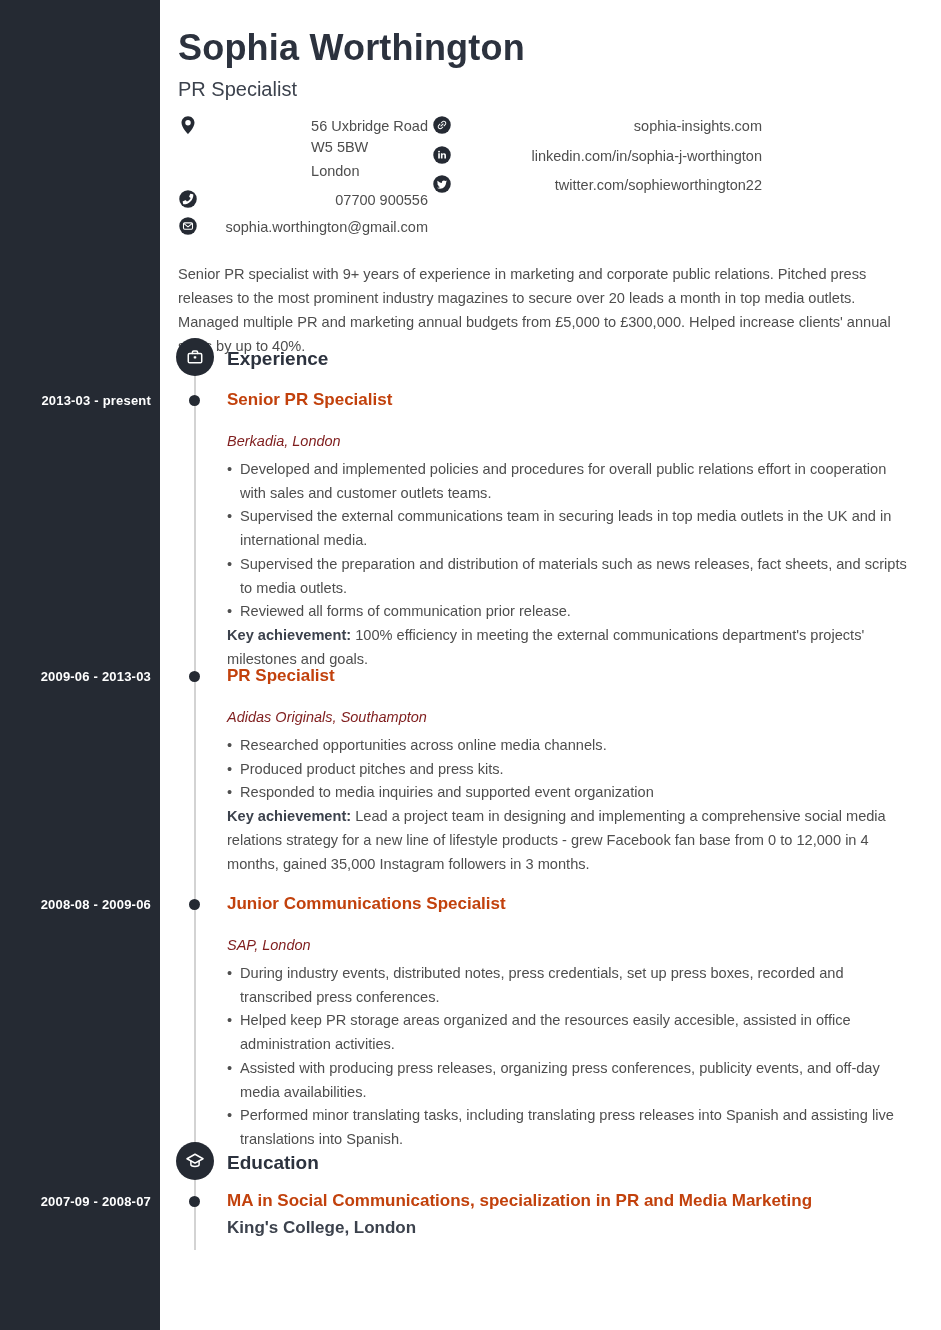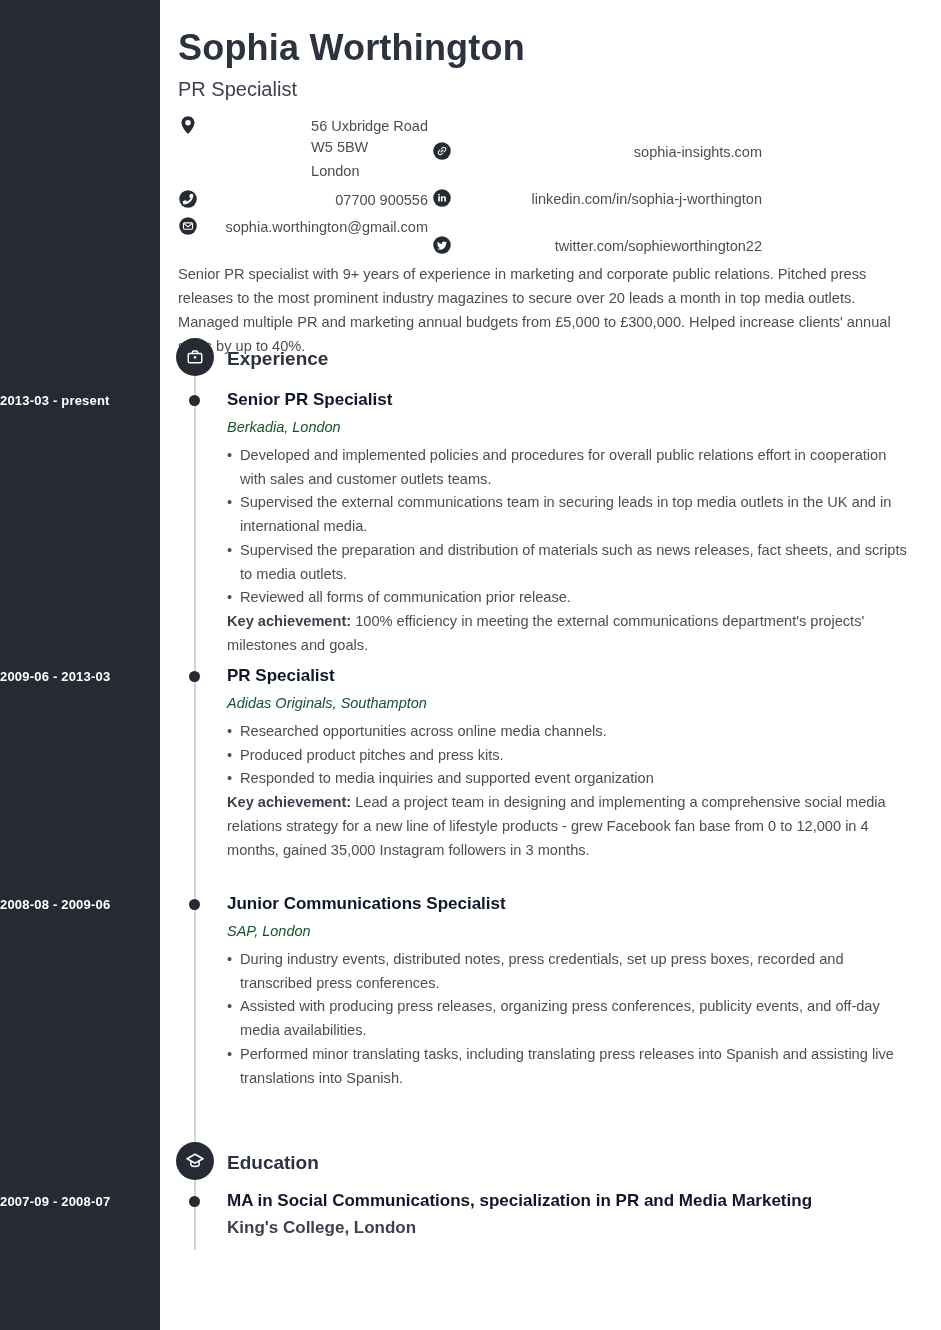--- a/index.html
+++ b/index.html
@@ -21,21 +21,21 @@
     position:absolute; left:178px; top:78px;
     font-size:20px; font-weight:400; color:#3c424d;
   }
   .contact-col { position:absolute; top:115px; }
   .contact-col.left  { left:178px; width:250px; }
   .contact-col.right { left:432px; width:330px; }
   .contact-row { display:flex; align-items:flex-start; margin-bottom:6px;justify-content:space-between; }
   .contact-row .cicon { flex:0 0 20px; width:20px; height:20px; margin-right:8px; }
   .contact-text { font-size:14.5px; line-height:20px; color:#4e4e4e; padding-top:1px; }
   .addr-extra { line-height:23.5px; }
-  .contact-col.right .contact-row { margin-bottom:8.5px;margin-top:26px; }
+  .contact-col.right .contact-row { margin-bottom:8.5px; }
 
   .summary {
     position:absolute; left:178px; top:262px; width:736px;
     font-size:14.6px; line-height:24px; color:#4e4e4e;
   }
 
   .timeline-line {
     position:absolute; left:194px; top:357px; width:2px; height:893px;
     background:#d3d3d3; z-index:1;
   }
@@ -54,30 +54,30 @@
   #edu-heading { top:1152px; }
 
   .entry { position:absolute; left:227px; width:686px; z-index:2; }
   #job-0 { top:390px; }
   #job-1 { top:666px; }
   #job-2 { top:894px; }
   #edu-0 { top:1191px; }
 
   .entry-date {
     position:absolute; left:-227px; top:3px; width:151px;
-    text-align:left; font-size:13px; font-weight:700; color:#ffffff;
+    text-align:right; font-size:13px; font-weight:700; color:#ffffff;
     letter-spacing:.2px; white-space:nowrap;
   }
   .timeline-dot {
     position:absolute; left:-38px; top:5px; width:11px; height:11px;
     border-radius:50%; background:#252a33; z-index:3;
   }
-  .entry-title { font-size:17px; font-weight:700; color:#0f172a; line-height:20px; }
+  .entry-title { font-size:17px; font-weight:700; color:#c2410c; line-height:20px; }
   .entry-company {
-    margin-top:9px; font-size:14.5px; font-style:italic; color:#14532d; line-height:17px;
+    margin-top:23px; font-size:14.5px; font-style:italic; color:#7f1d1d; line-height:17px;
   }
   .bullets { margin-top:8px; list-style:none; }
   .bullets li {
     position:relative; padding-left:13px;
     font-size:14.6px; line-height:23.7px; color:#4e4e4e;
   }
   .bullets li::before {
     content:"\2022"; position:absolute; left:0; top:0; color:#4e4e4e;
   }
   .key-achievement { font-size:14.6px; line-height:23.7px; color:#4e4e4e; }
@@ -196,20 +196,21 @@
     <p class="key-achievement"><strong>Key achievement:</strong> <span>Lead a project team in designing and implementing a comprehensive social media relations strategy for a new line of lifestyle products - grew Facebook fan base from 0 to 12,000 in 4 months, gained 35,000 Instagram followers in 3 months.</span></p>
   </div>
 
   <div class="entry" id="job-2">
     <span class="entry-date">2008-08 - 2009-06</span>
     <span class="timeline-dot"></span>
     <h3 class="entry-title">Junior Communications Specialist</h3>
     <div class="entry-company">SAP, London</div>
     <ul class="bullets">
       <li>During industry events, distributed notes, press credentials, set up press boxes, recorded and transcribed press conferences.</li>
+      <li>Helped keep PR storage areas organized and the resources easily accesible, assisted in office administration activities.</li>
       <li>Assisted with producing press releases, organizing press conferences, publicity events, and off-day media availabilities.</li>
       <li>Performed minor translating tasks, including translating press releases into Spanish and assisting live translations into Spanish.</li>
     </ul>
   </div>
 
   <div class="section-icon" id="edu-icon">
     <svg viewBox="0 0 24 24" fill="none" stroke="#ffffff" stroke-width="1.4" stroke-linecap="round" stroke-linejoin="round">
       <path d="M12 5.8L4.6 9.9l7.4 4.1 7.4-4.1z"></path>
       <path d="M8.2 12.1v3.2c0 .9 1.8 1.7 3.8 1.7s3.8-.8 3.8-1.7v-3.2"></path>
     </svg>

